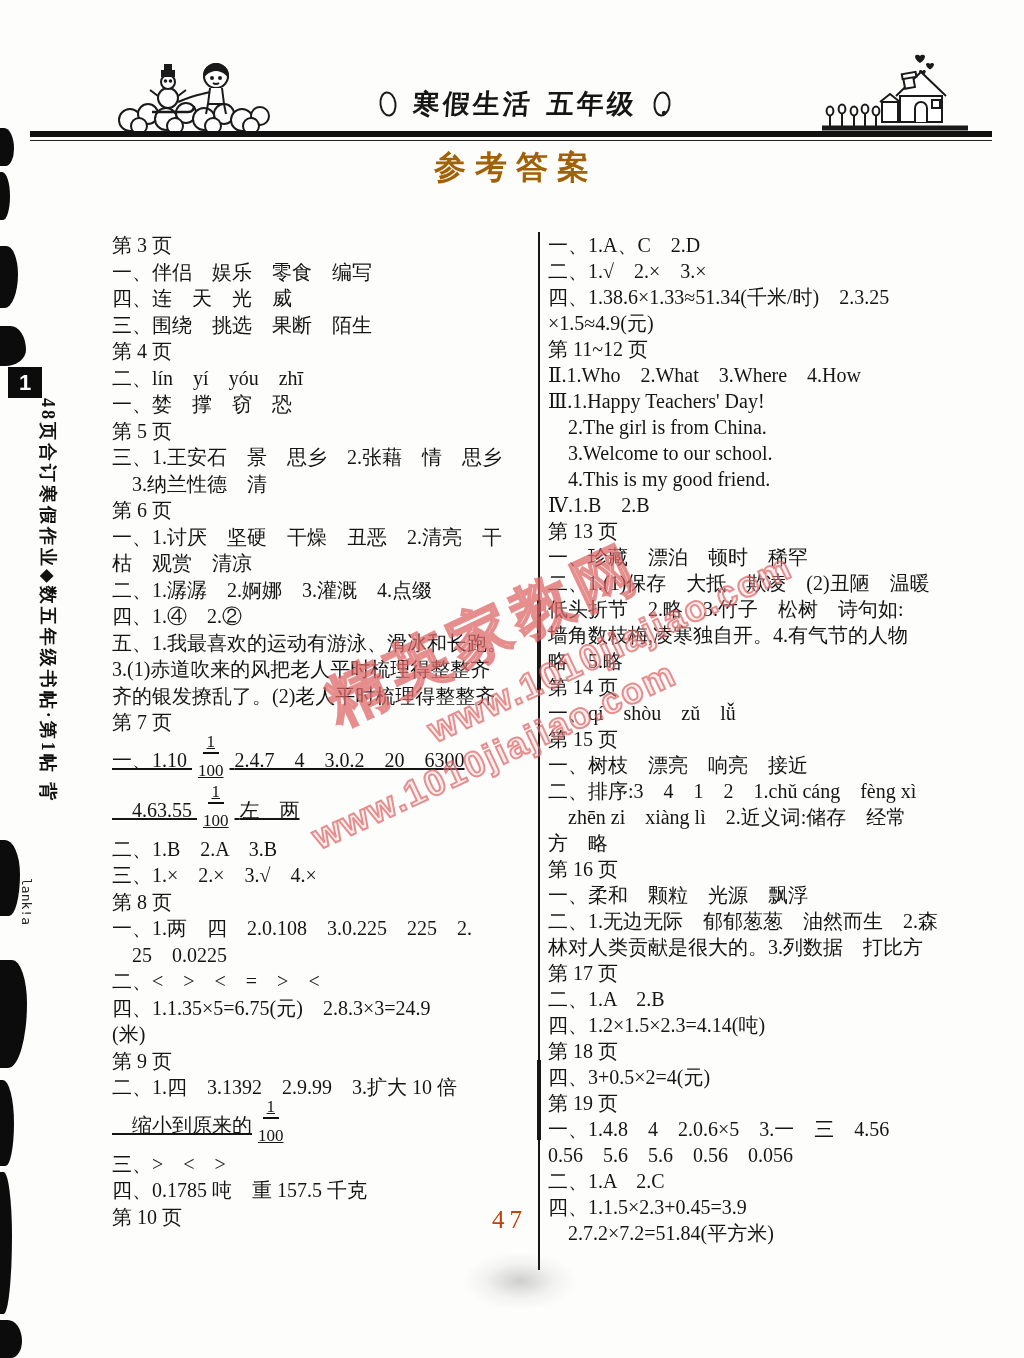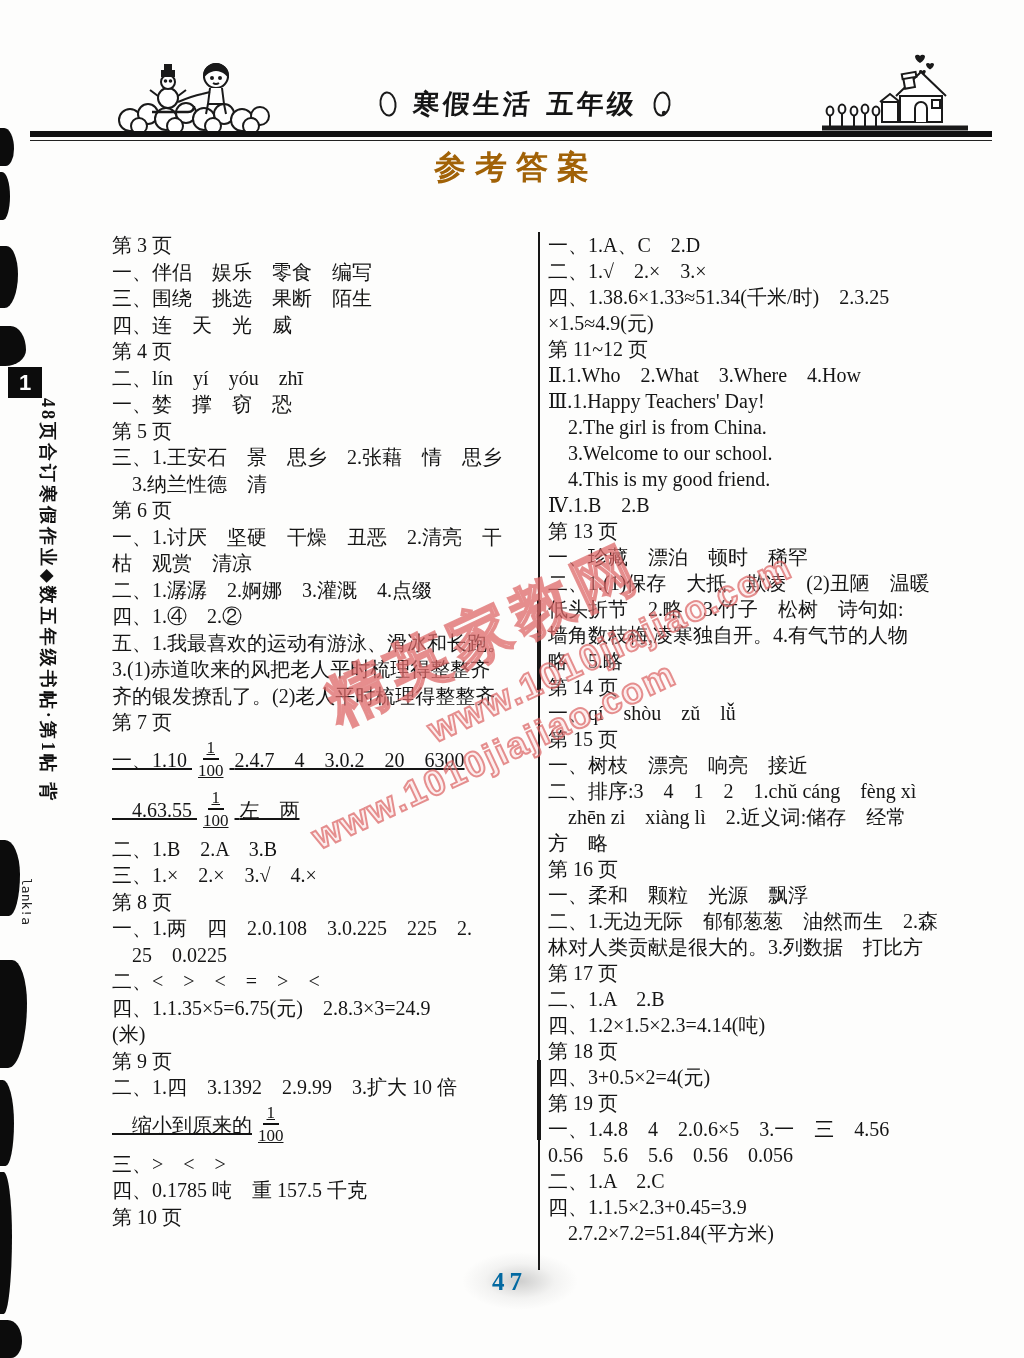--- a/index.html
+++ b/index.html
@@ -43,21 +43,21 @@
     font-size:32px;font-weight:bold;letter-spacing:9px;color:#a16207;
   }
   
   .col{position:absolute;top:232px;font-size:20px;}
   .col-left{left:112px;width:424px;--lh:26.5px;}
   .col-right{left:548px;width:424px;--lh:26px;}
   .col .line{line-height:var(--lh);min-height:var(--lh);white-space:pre-wrap;}
   .col .line.tall{height:50px;display:flex;align-items:center;text-decoration:underline;}
   .frac{display:inline-flex;flex-direction:column;align-items:center;vertical-align:middle;margin:0 4px;line-height:1.1;font-size:17px;}
   .frac .num{border-bottom:2px solid #111;padding:0 4px;}
-  .frac .den{padding:2px 2px;}
+  .frac .den{padding:8px 2px;}
   .divider{position:absolute;left:538px;top:232px;width:2px;height:1038px;background:#161616;}
   .divider-thick{position:absolute;left:537px;width:4px;background:#161616;}
   
   .watermark{
     position:absolute;left:195px;top:725px;transform:rotate(-25deg);transform-origin:0 0;
     pointer-events:none;z-index:6;opacity:.9;
     font-family:"Liberation Sans","DejaVu Sans",sans-serif;font-weight:bold;
   }
   .wm-line{
     white-space:nowrap;
@@ -66,21 +66,21 @@
   }
   .wm-name{font-size:60px;letter-spacing:8px;margin-left:130px;}
   .wm-url-a{font-size:36px;letter-spacing:2px;margin-left:210px;margin-top:4px;}
   .wm-url-b{font-size:36px;letter-spacing:2px;margin-left:60px;margin-top:6px;}
   
   .footer-smudge{
     position:absolute;left:462px;top:1252px;width:116px;height:58px;border-radius:50%;
     background:radial-gradient(closest-side,rgba(40,40,40,.22),rgba(120,120,120,.08) 60%,transparent);
   }
   .page-number{
-    position:absolute;left:492px;top:1268px;font-size:25px;font-weight:bold;letter-spacing:5px;color:#0369a1;
+    position:absolute;left:492px;top:1206px;font-size:25px;font-weight:normal;letter-spacing:5px;color:#c2410c;
   }
   svg{display:block;}
 </style>
 </head>
 <body>
 
 <div class="blob" style="left:0;top:128px;width:14px;height:38px;border-radius:0 70% 60% 0/0 55% 45% 0;"></div>
 <div class="blob" style="left:0;top:172px;width:10px;height:48px;border-radius:0 80% 70% 0/0 50% 50% 0;"></div>
 <div class="blob" style="left:0;top:246px;width:18px;height:62px;border-radius:0 65% 75% 0/0 45% 55% 0;"></div>
 <div class="blob" style="left:0;top:326px;width:26px;height:40px;border-radius:0 60% 80% 0/0 60% 40% 0;"></div>
@@ -185,22 +185,22 @@
 <div class="rule-wrap">
   <div class="rule-thick"></div>
   <div class="rule-thin"></div>
 </div>
 
 <div class="page-heading">参考答案</div>
 
 <div class="col col-left" id="col-left">
     <div class="line">第 3 页</div>
     <div class="line">一、伴侣　娱乐　零食　编写</div>
+    <div class="line">四、连　天　光　威</div>
     <div class="line">三、围绕　挑选　果断　陌生</div>
-    <div class="line">四、连　天　光　威</div>
     <div class="line">第 4 页</div>
     <div class="line">二、lín　yí　yóu　zhī</div>
     <div class="line">一、婪　撑　窃　恐</div>
     <div class="line">第 5 页</div>
     <div class="line">三、1.王安石　景　思乡　2.张藉　情　思乡</div>
     <div class="line">　3.纳兰性德　清</div>
     <div class="line">第 6 页</div>
     <div class="line">一、1.讨厌　坚硬　干燥　丑恶　2.清亮　干</div>
     <div class="line">枯　观赏　清凉</div>
     <div class="line">二、1.潺潺　2.婀娜　3.灌溉　4.点缀</div>

